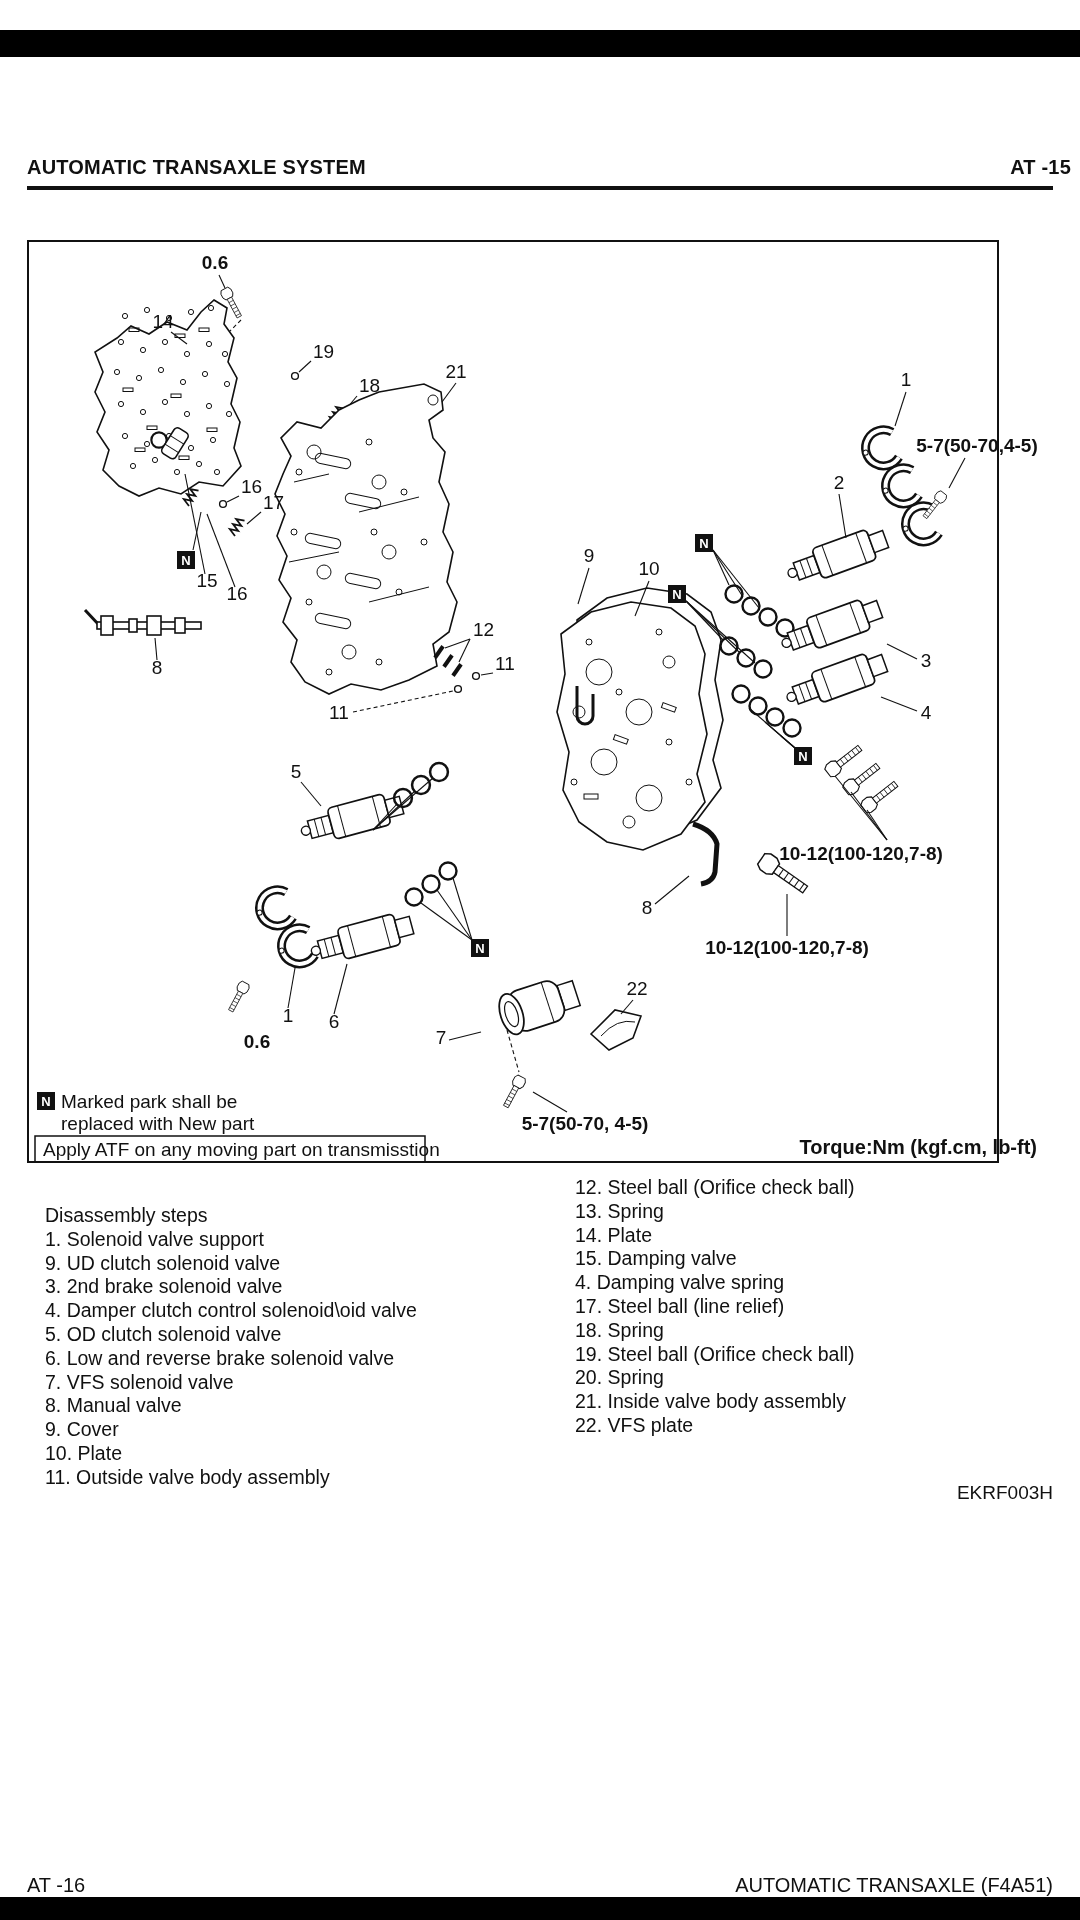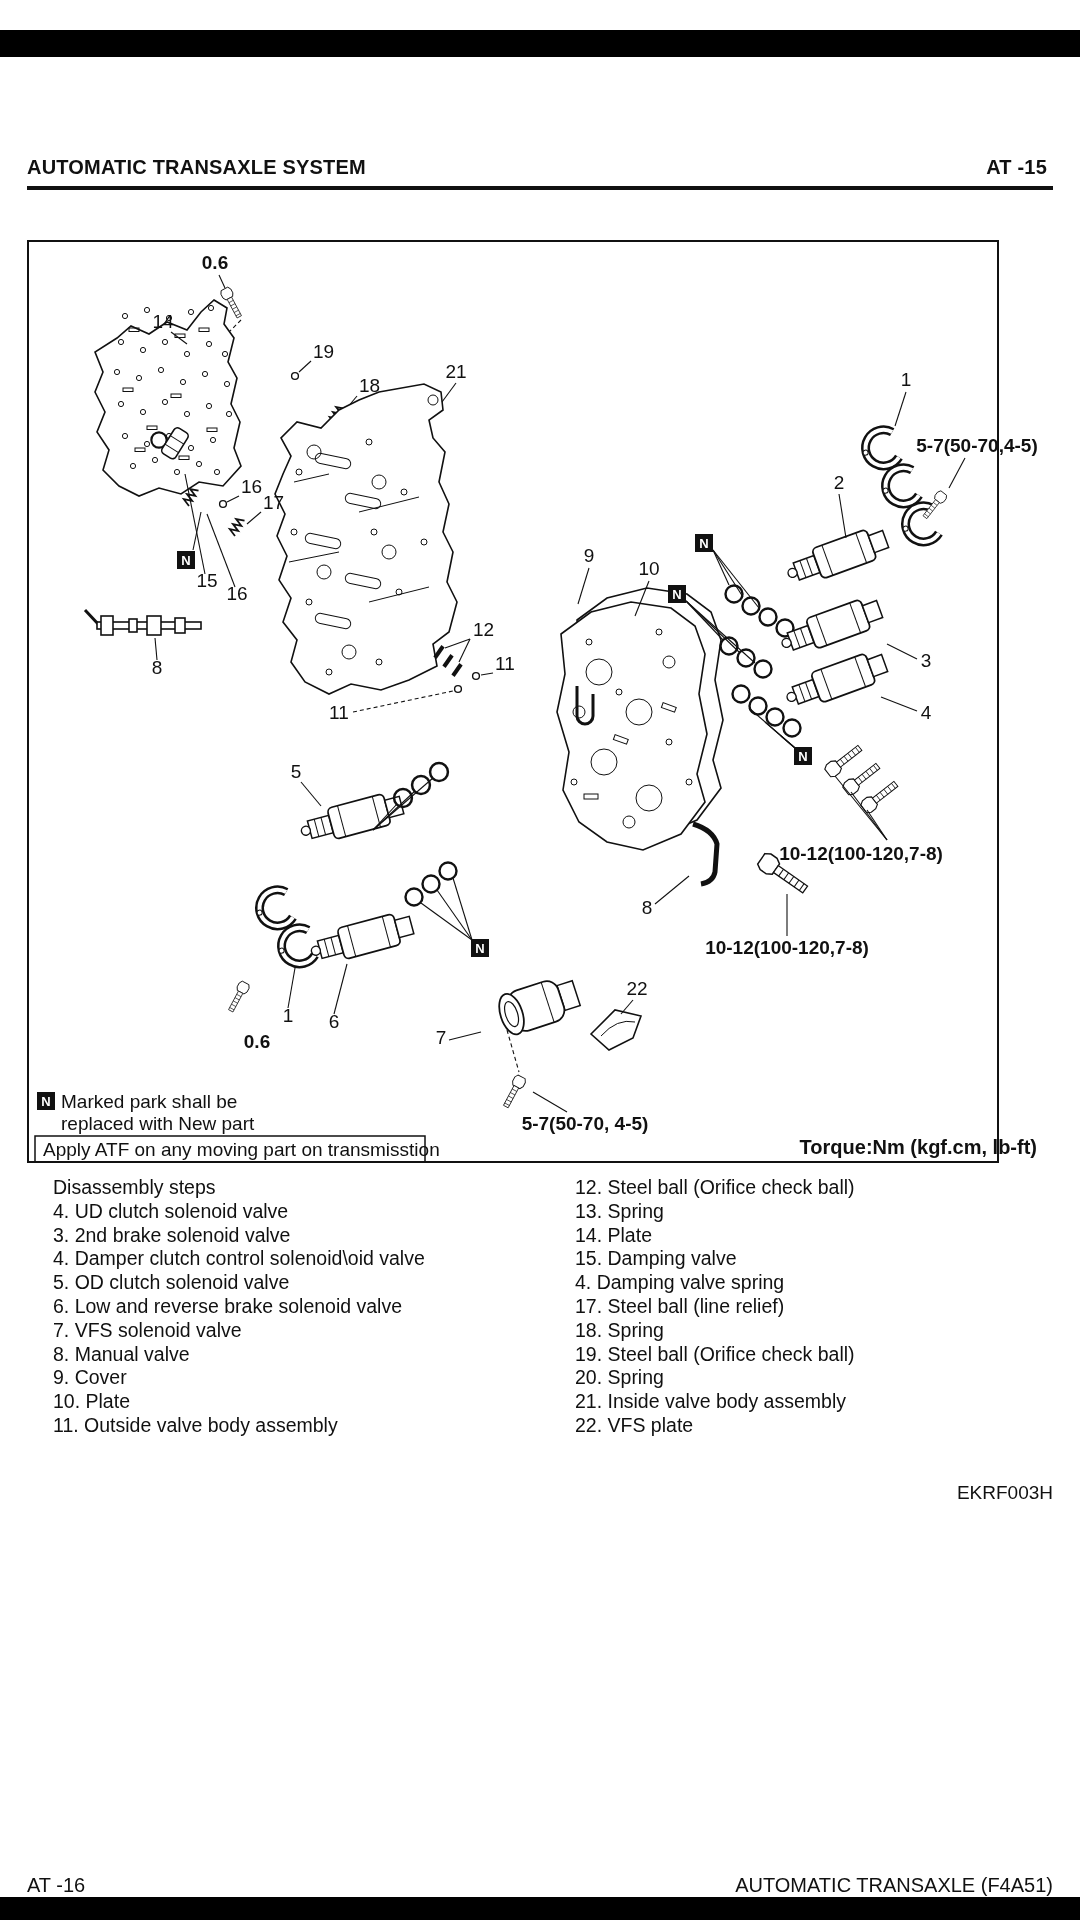--- a/index.html
+++ b/index.html
@@ -23,21 +23,21 @@
   .dsh{stroke:#111;stroke-width:1.1;fill:none;stroke-dasharray:4 3;}
   .pt{fill:#fff;stroke:#111;stroke-width:1.6;}
   .hl{stroke:#111;stroke-width:1;fill:none;}
 </style>
 </head>
 <body>
 
 <div class="bar" style="top:30px;height:27px;"></div>
 
 <div class="hdr" style="left:27px;">AUTOMATIC TRANSAXLE SYSTEM</div>
-<div class="hdr" style="right:33px;">AT -15</div>
+<div class="hdr" style="right:9px;">AT -15</div>
 <div class="hdr-rule"></div>
 
 <div class="frame">
 <svg viewBox="0 0 1022 919" width="1022" height="919" xmlns="http://www.w3.org/2000/svg">
   <defs>
     <g id="bolt">
       <polygon points="-2,-6 3,-9 10,-9 15,-6 15,6 10,9 3,9 -2,6" fill="#fff" stroke="#111" stroke-width="1.4"></polygon>
       <rect x="15" y="-4" width="34" height="8" fill="#fff" stroke="#111" stroke-width="1.2"></rect>
       <line x1="21" y1="-4" x2="21" y2="4" stroke="#111" stroke-width="1"></line>
       <line x1="27" y1="-4" x2="27" y2="4" stroke="#111" stroke-width="1"></line>
@@ -371,23 +371,24 @@
     <text class="ntx" x="0" y="5" text-anchor="middle">N</text>
   </g>
   <text class="nt" x="32" y="866">Marked park shall be</text>
   <text class="nt" x="32" y="888">replaced with New part</text>
   <rect x="6" y="894" width="390" height="28" fill="none" stroke="#111" stroke-width="1.5"></rect>
   <text class="nt" x="14" y="914">Apply ATF on any moving part on transmisstion</text>
   <text class="tq" x="1008" y="912" text-anchor="end">Torque:Nm (kgf.cm, lb-ft)</text>
 </svg>
 </div>
 
-<div class="steps-col" style="left:53px;">
+<div class="steps-col" style="left:45px;margin-top:28px;">
   <div>Disassembly steps</div>
-  <div>4. UD clutch solenoid valve</div>
+  <div>1. Solenoid valve support</div>
+  <div>9. UD clutch solenoid valve</div>
   <div>3. 2nd brake solenoid valve</div>
   <div>4. Damper clutch control solenoid\oid valve</div>
   <div>5. OD clutch solenoid valve</div>
   <div>6. Low and reverse brake solenoid valve</div>
   <div>7. VFS solenoid valve</div>
   <div>8. Manual valve</div>
   <div>9. Cover</div>
   <div>10. Plate</div>
   <div>11. Outside valve body assembly</div>
 </div>

